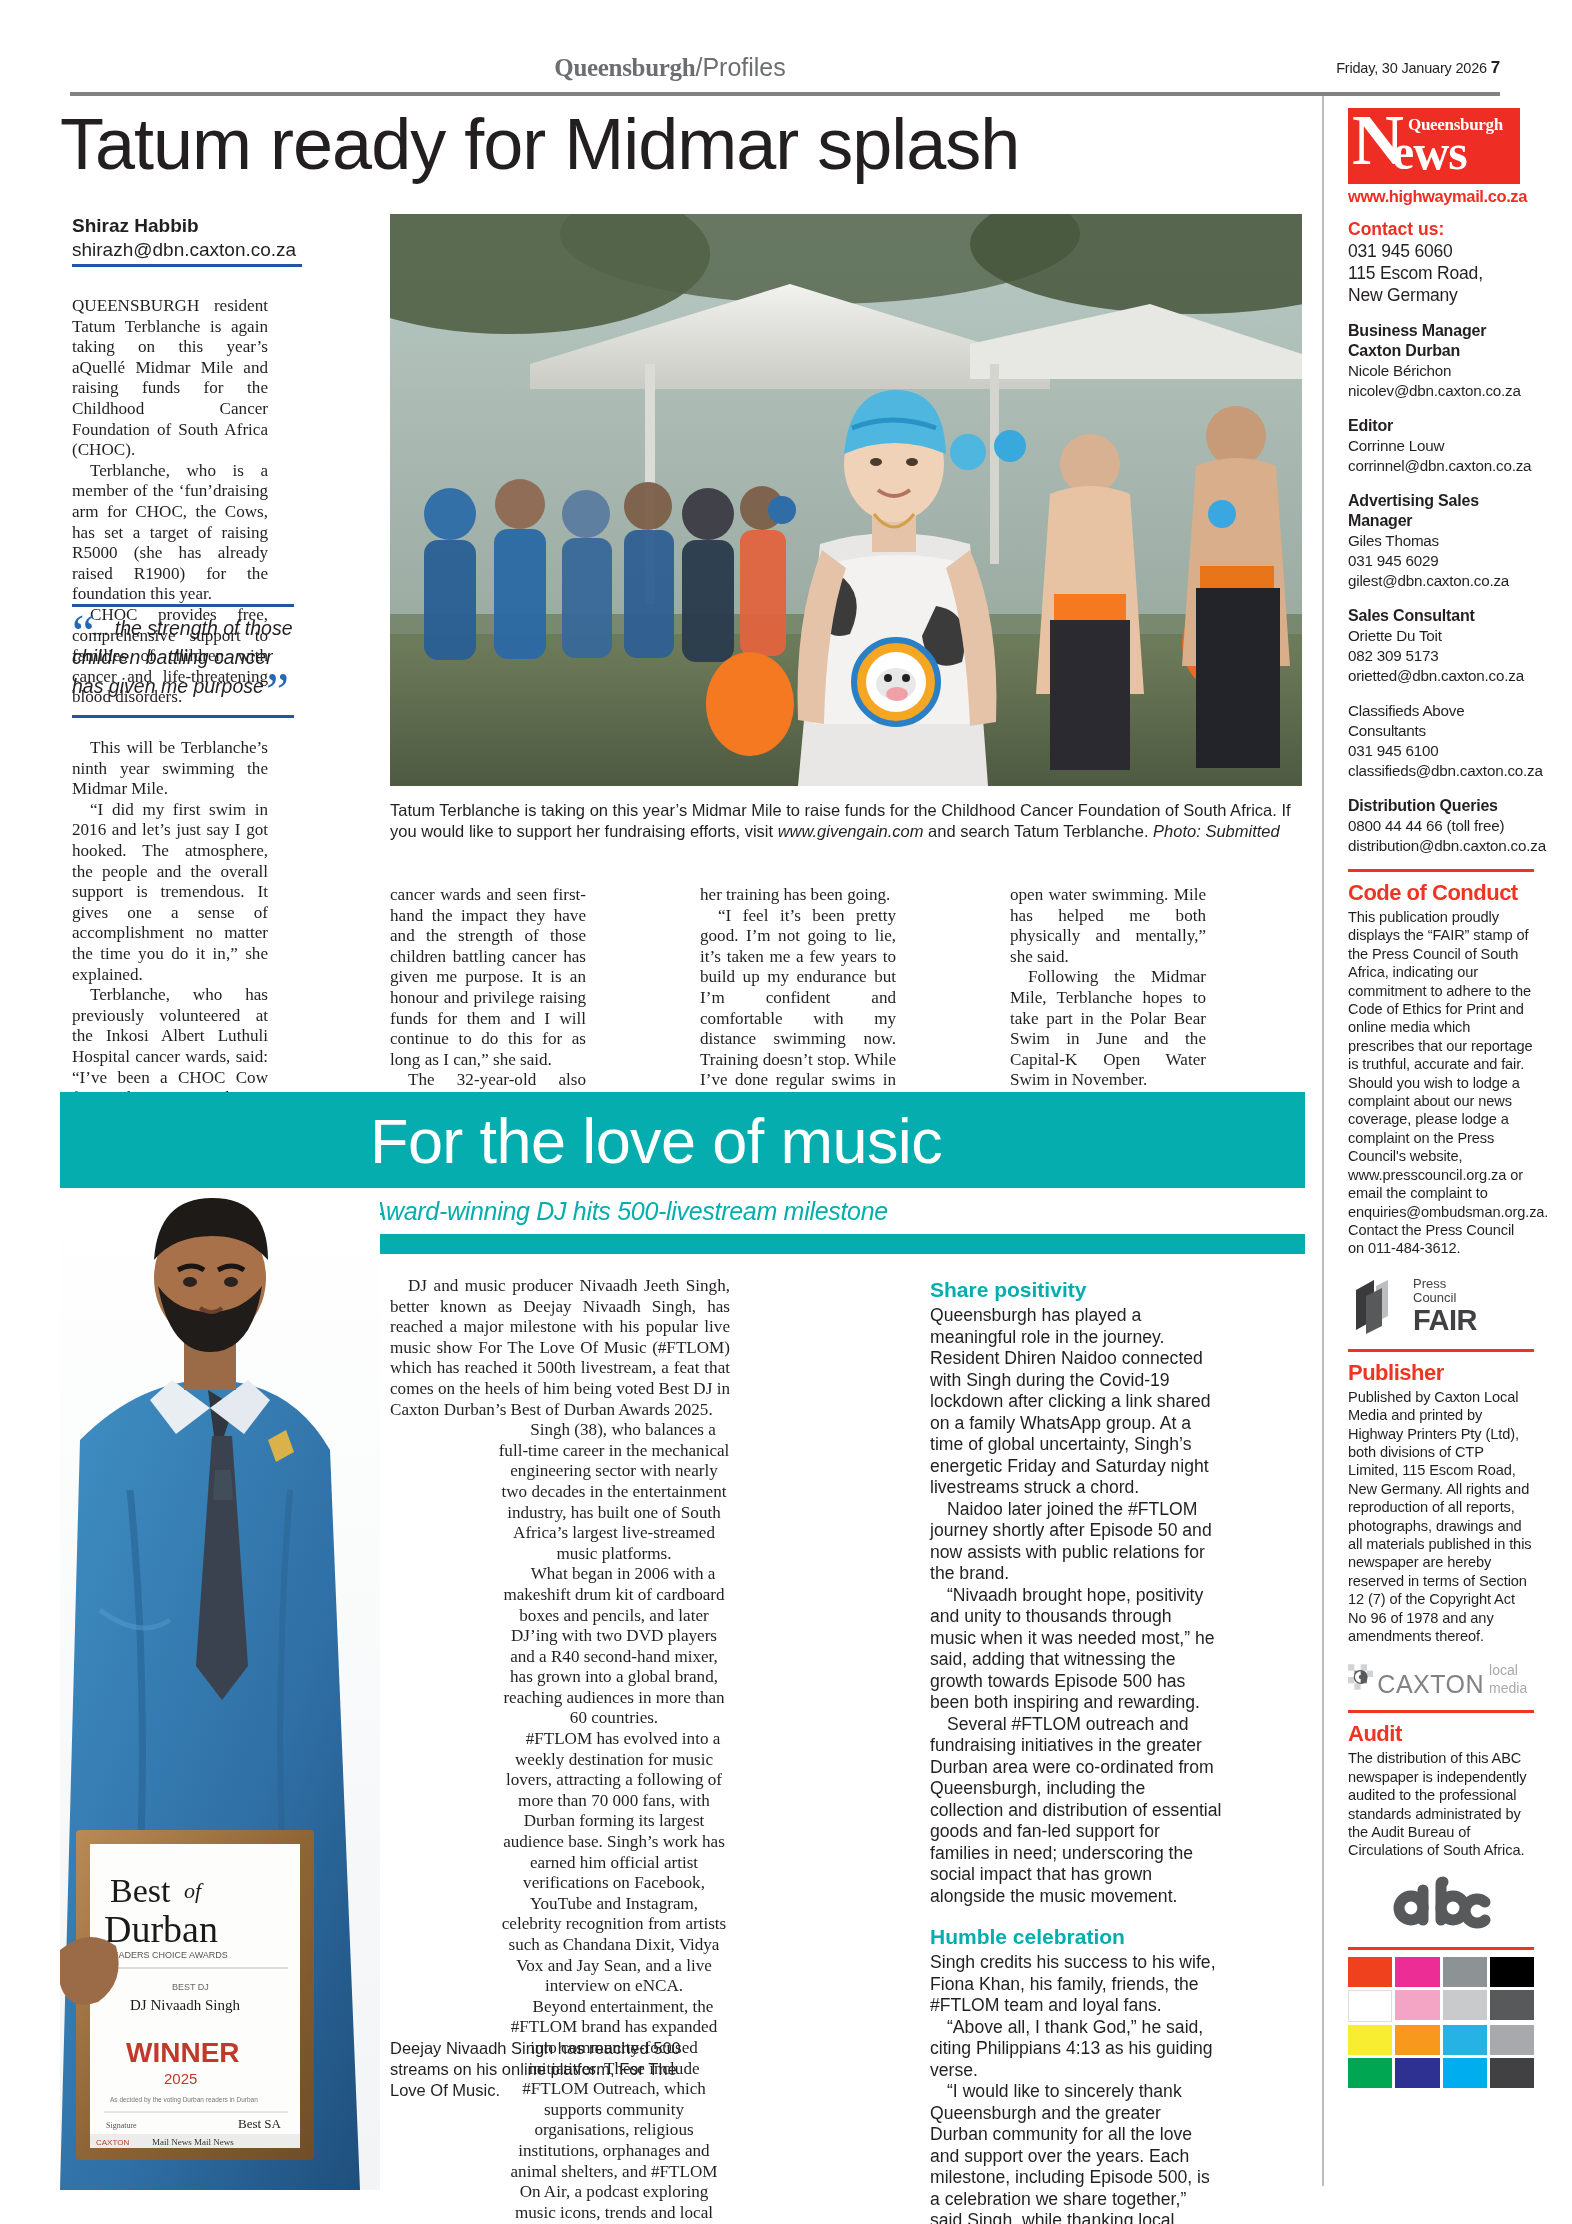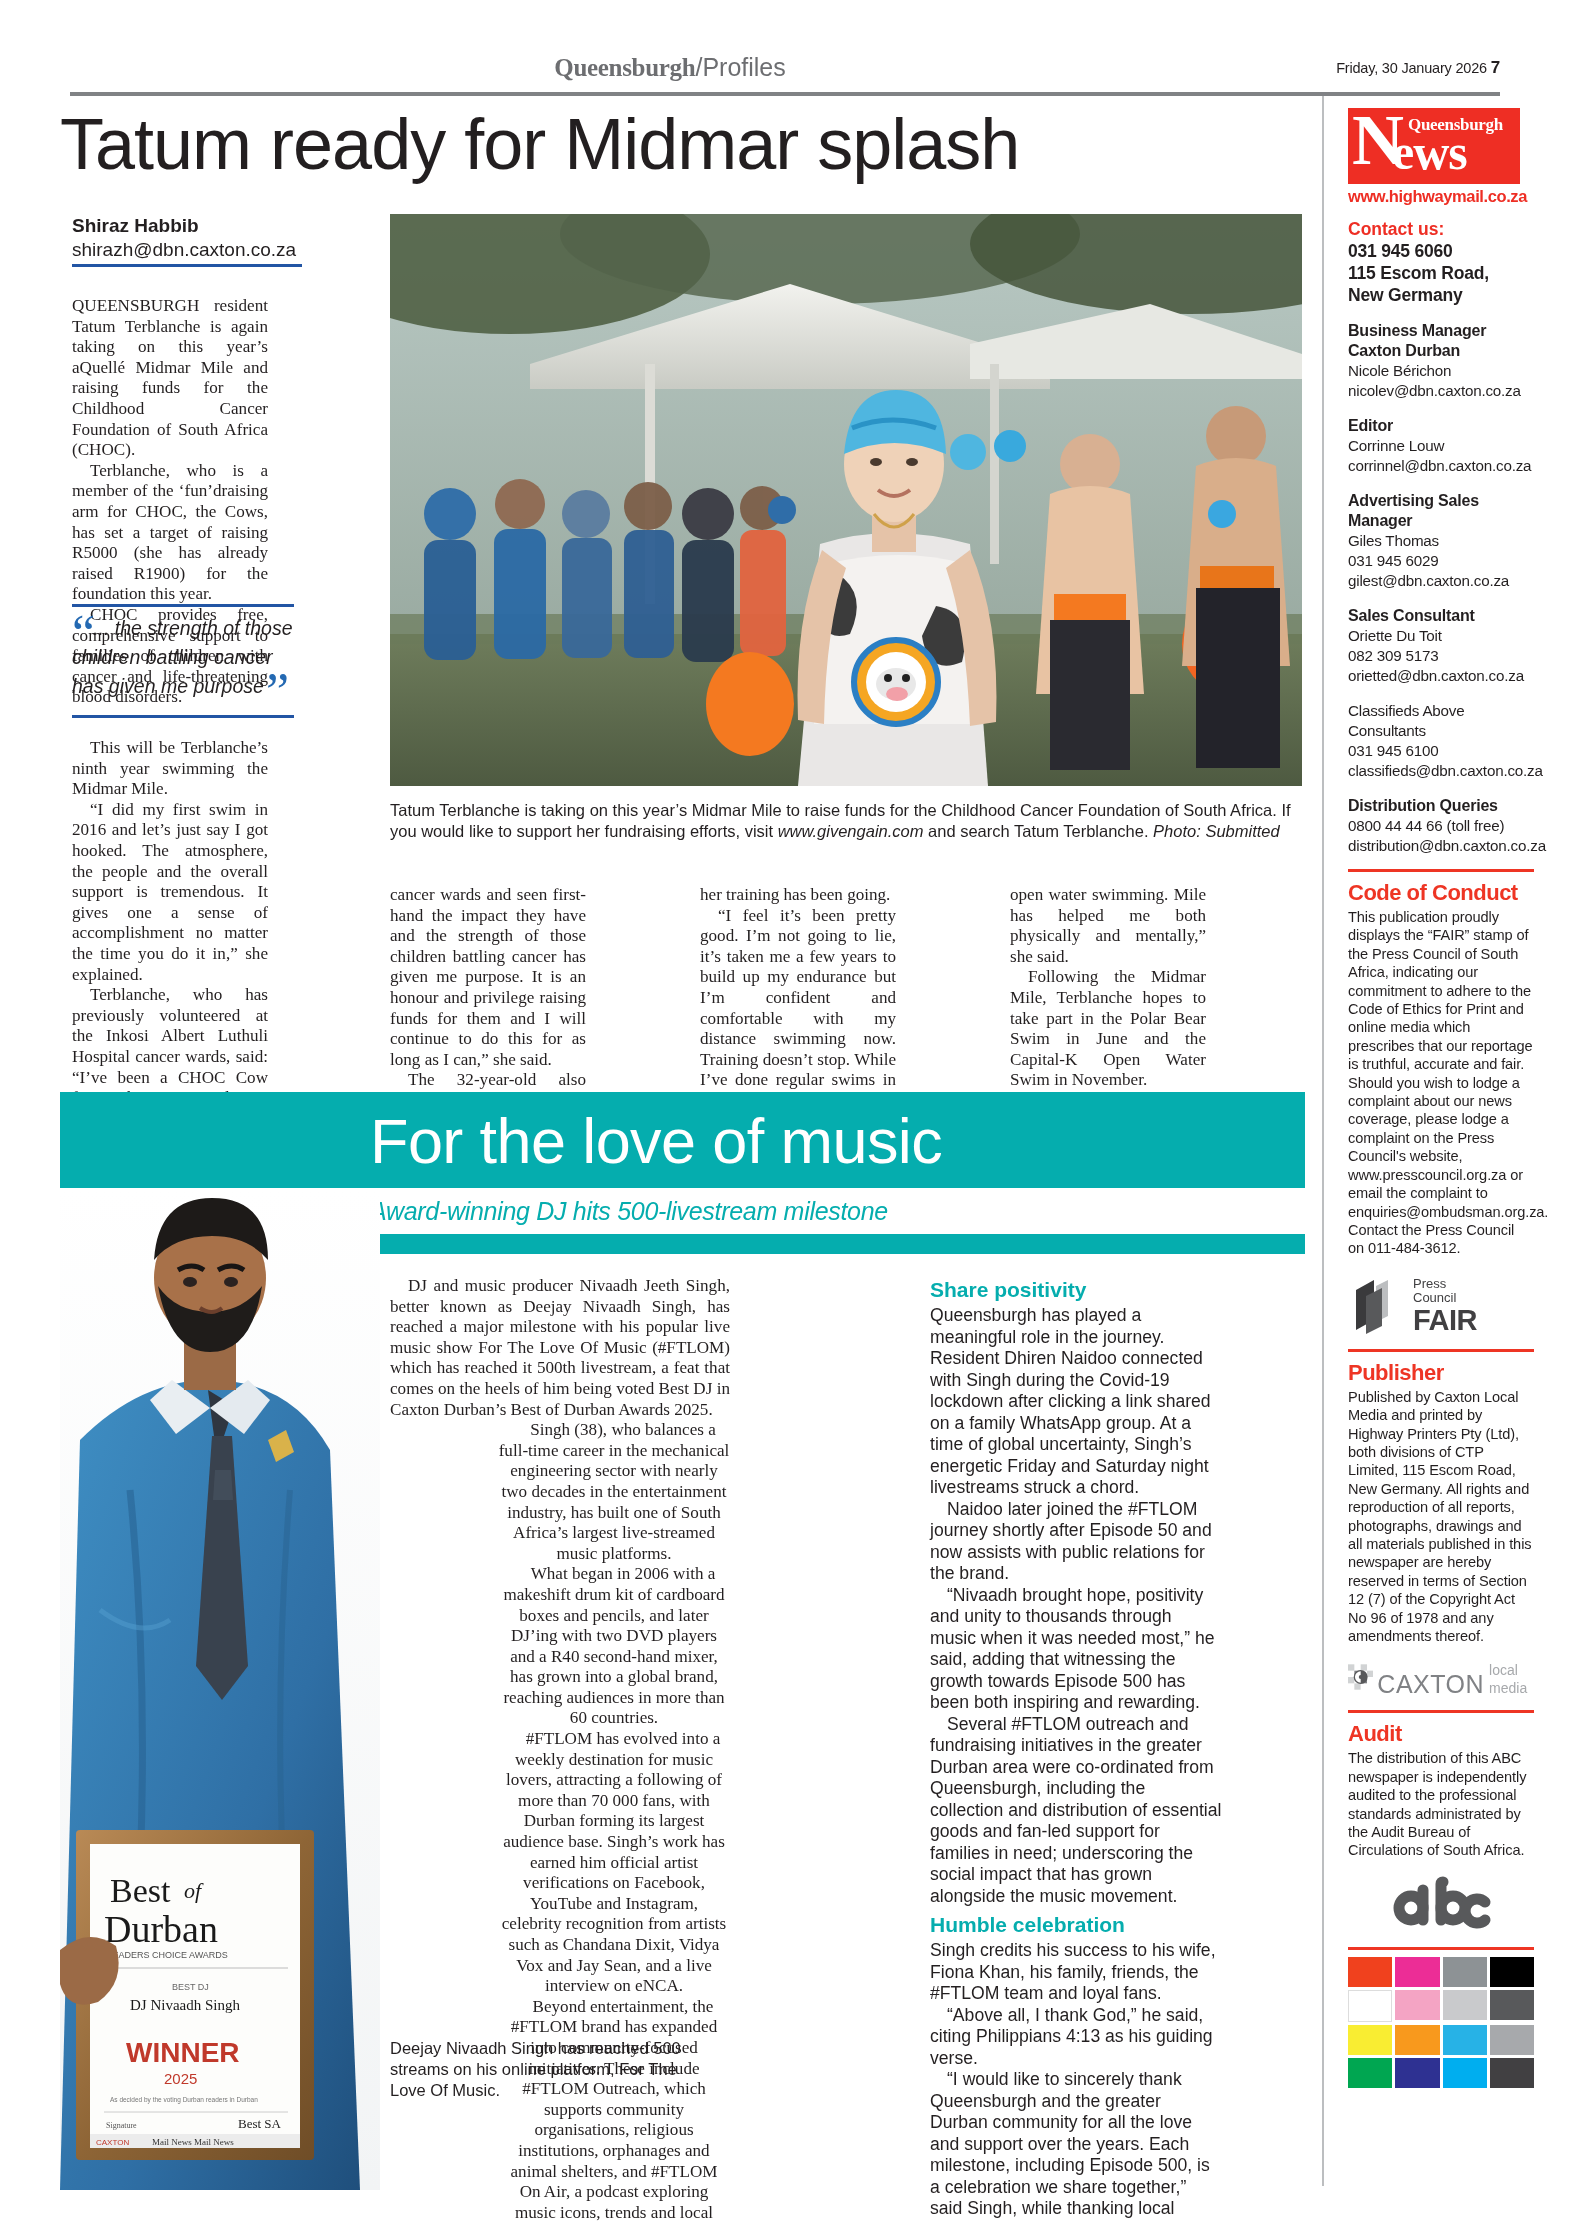--- a/index.html
+++ b/index.html
@@ -88,21 +88,21 @@
   .logo{width:172px;height:76px;background:#ee2e24;position:relative;overflow:hidden;}
   .logo .N{position:absolute;left:4px;top:-4px;font-family:"Liberation Serif",serif;font-weight:bold;
            font-size:72px;color:#fff;line-height:72px;}
   .logo .qb{position:absolute;left:60px;top:7px;font-family:"Liberation Serif",serif;font-weight:bold;
            font-size:17px;color:#fff;letter-spacing:-.3px;}
   .logo .ews{position:absolute;left:44px;top:15px;font-family:"Liberation Serif",serif;font-weight:bold;
            font-size:50px;color:#fff;line-height:58px;letter-spacing:-1px;text-align:center;}
   .sb .web{font-size:16.5px;font-weight:bold;color:#ee2e24;letter-spacing:-.4px;margin-top:3px;}
   .sb .hdr-red{font-size:17.5px;font-weight:bold;color:#ee2e24;margin-top:13px;}
   .sb .hdr{font-size:16px;font-weight:bold;color:#231f20;letter-spacing:-.2px;line-height:20px;}
-  .sb .big{font-size:17.5px;font-weight:bold;color:#231f20;line-height:22px;letter-spacing:-.2px;}
+  .sb .big{font-size:17.5px;font-weight:normal;color:#231f20;line-height:22px;letter-spacing:-.2px;}
   .sb .ln{font-size:15.2px;color:#231f20;line-height:20px;letter-spacing:-.2px;}
   .sb .gap{height:15px;}
   .sb .redrule{height:3px;background:#ee3524;margin:13px 0 7px 0;}
   .sb .bigred{font-size:22px;font-weight:bold;color:#ee3524;letter-spacing:-.5px;line-height:27px;margin-bottom:2px;}
   .sb .para{font-size:14.6px;color:#231f20;line-height:18.4px;letter-spacing:-.1px;}
 
   .fairlogo{display:flex;align-items:center;margin:18px 0 6px 4px;}
   .fair-txt{margin-left:9px;}
   .fair-txt .pc{font-size:13px;line-height:14px;color:#414042;}
   .fair-txt .fw{font-size:29px;line-height:30px;font-weight:bold;color:#414042;letter-spacing:-.5px;}
@@ -365,21 +365,21 @@
       <p style="width: 232px; margin-left: 108px;">What began in 2006 with a makeshift drum kit of cardboard boxes and pencils, and later DJ’ing with two DVD players and a R40 second-hand mixer, has grown into a global brand, reaching audiences in more than 60 countries.</p>
       <p style="width: 232px; margin-left: 108px;">#FTLOM has evolved into a weekly destination for music lovers, attracting a following of more than 70 000 fans, with Durban forming its largest audience base. Singh’s work has earned him official artist verifications on Facebook, YouTube and Instagram, celebrity recognition from artists such as Chandana Dixit, Vidya Vox and Jay Sean, and a live interview on eNCA.</p>
       <p style="width: 232px; margin-left: 108px;">Beyond entertainment, the #FTLOM brand has expanded into community-focused initiatives. These include #FTLOM Outreach, which supports community organisations, religious institutions, orphanages and animal shelters, and #FTLOM On Air, a podcast exploring music icons, trends and local talent.</p>
     </div>
   <div class="col c6" id="c6">
       <div class="sect-head">Share positivity</div>
       <p class="noind">Queensburgh has played a meaningful role in the journey. Resident Dhiren Naidoo connected with Singh during the Covid-19 lockdown after clicking a link shared on a family WhatsApp group. At a time of global uncertainty, Singh’s energetic Friday and Saturday night livestreams struck a chord.</p>
       <p>Naidoo later joined the #FTLOM journey shortly after Episode 50 and now assists with public relations for the brand.</p>
       <p>“Nivaadh brought hope, positivity and unity to thousands through music when it was needed most,” he said, adding that witnessing the growth towards Episode 500 has been both inspiring and rewarding.</p>
       <p>Several #FTLOM outreach and fundraising initiatives in the greater Durban area were co-ordinated from Queensburgh, including the collection and distribution of essential goods and fan-led support for families in need; underscoring the social impact that has grown alongside the music movement.</p>
-      <div class="sect-head" style="margin-top: 4px;">Humble celebration</div>
+      <div class="sect-head" style="margin-top: 16px;">Humble celebration</div>
       <p class="noind">Singh credits his success to his wife, Fiona Khan, his family, friends, the #FTLOM team and loyal fans.</p>
       <p>“Above all, I thank God,” he said, citing Philippians 4:13 as his guiding verse.</p>
       <p>“I would like to sincerely thank Queensburgh and the greater Durban community for all the love and support over the years. Each milestone, including Episode 500, is a celebration we share together,” said Singh, while thanking local supporters.</p>
     </div>
 
   <div class="cap2">Deejay Nivaadh Singh has reached 500 streams on his online platform, For The Love Of Music.</div>
 
   <div class="sb">
     <div class="logo">
       <span class="N">N</span>

